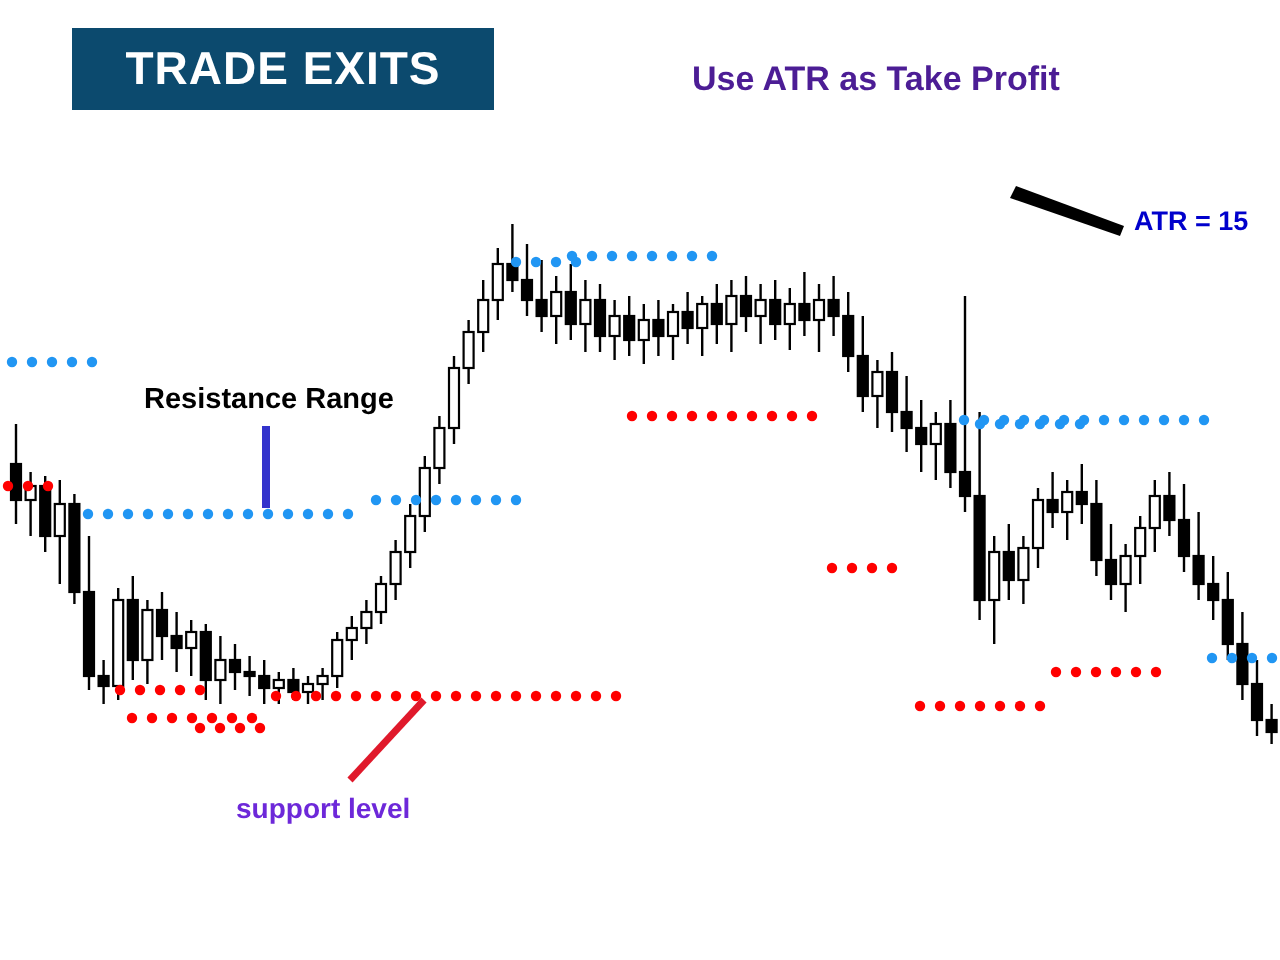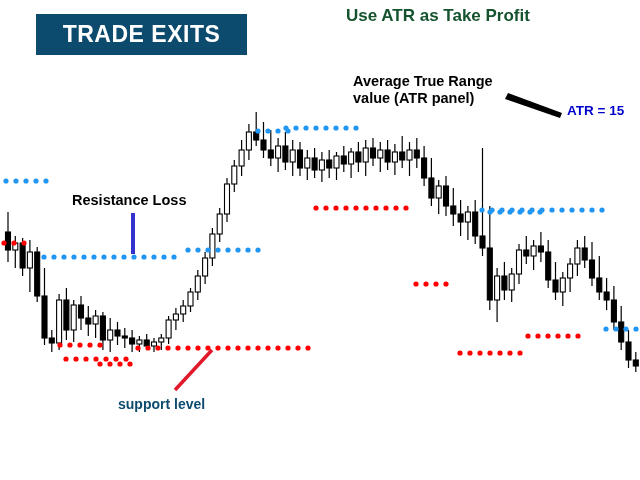--- a/index.html
+++ b/index.html
@@ -44,24 +44,24 @@
   }
   #title-text {
     color: #ffffff;
     font-size: 23px;
     font-weight: bold;
     letter-spacing: 0.5px;
     font-family: "Liberation Sans", sans-serif;
   }
   #take-profit-heading {
     left: 346px;
-    top: 6px;
+    top: 30px;
     font-size: 17px;
     font-weight: bold;
-    color: #14532d;
+    color: #4c1d95;
   }
   #atr-note {
     left: 353px;
     top: 73px;
     font-size: 14.5px;
     font-weight: bold;
     color: #000000;
   }
   #atr-value {
     left: 567px;
@@ -76,21 +76,21 @@
     top: 192px;
     font-size: 14.5px;
     font-weight: bold;
     color: #000000;
   }
   #support-label {
     left: 118px;
     top: 396px;
     font-size: 14px;
     font-weight: bold;
-    color: #0c4a6e;
+    color: #6d28d9;
   }
   #stop-loss-heading {
     left: 156px;
     top: 431px;
     font-size: 17px;
     font-weight: bold;
     color: #ef1b2c;
   }
 </style>
 </head>
@@ -416,23 +416,21 @@
 
     <polygon id="atr-arrow" points="508,93 562,113 560,118 505,99" fill="#000000"></polygon>
   </svg>
 
   <div id="title-box">
     <span id="title-text">TRADE EXITS</span>
   </div>
 
   <div class="anno" id="take-profit-heading">Use ATR as Take Profit</div>
 
-  <div class="anno" id="atr-note">Average True Range
-value (ATR panel)</div>
 
   <div class="anno" id="atr-value">ATR = 15</div>
 
-  <div class="anno" id="resistance-label">Resistance Loss</div>
+  <div class="anno" id="resistance-label">Resistance Range</div>
 
   <div class="anno" id="support-label">support level</div>
 
 
 </div>
 
 </body></html>

